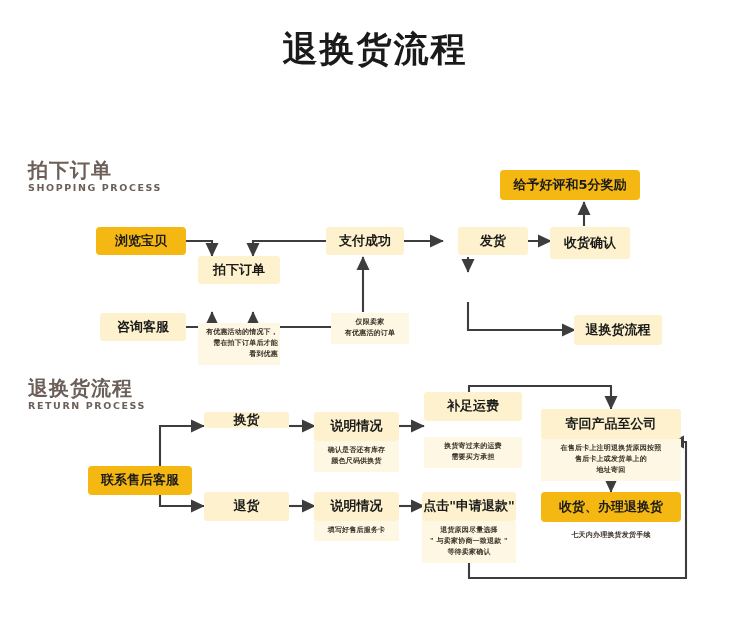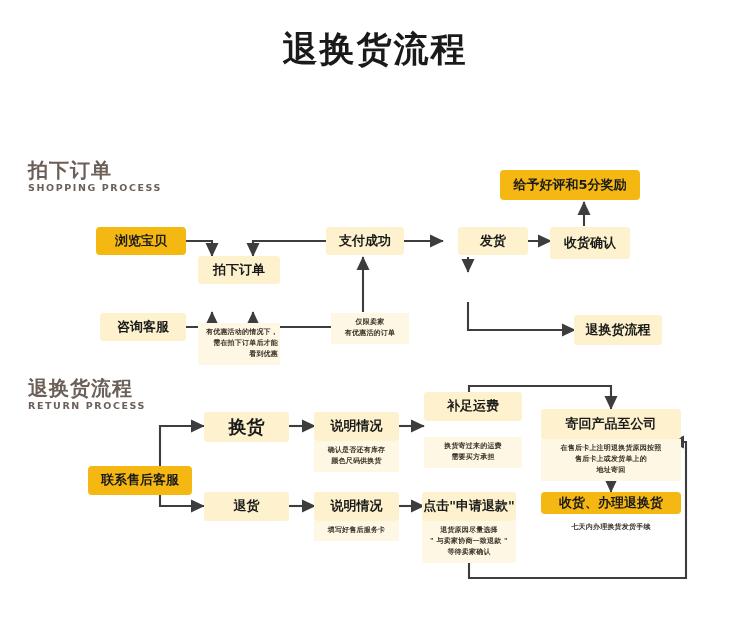--- a/index.html
+++ b/index.html
@@ -174,40 +174,40 @@
 
   <div class="node" style="left:574px;top:315px;width:88px;">
     <div class="cap light" style="height:30px;font-size:13px;">退换货流程</div>
   </div>
 
   <div class="node" style="left:88px;top:466px;width:104px;">
     <div class="cap accent" style="height:29px;font-size:13px;">联系售后客服</div>
   </div>
 
   <div class="node" style="left:204px;top:412px;width:85px;">
-    <div class="cap light" style="height:30px;font-size:18px;">换货</div>
+    <div class="cap light" style="height:16px;font-size:13px;">换货</div>
   </div>
 
   <div class="node" style="left:314px;top:412px;width:85px;">
     <div class="cap light" style="height:29px;font-size:13px;">说明情况</div>
     <div class="sub">确认是否还有库存<br>颜色尺码供换货</div>
   </div>
 
   <div class="node" style="left:424px;top:392px;width:98px;gap:16px;">
     <div class="cap light" style="height:29px;font-size:13px;">补足运费</div>
     <div class="sub">换货寄过来的运费<br>需要买方承担</div>
   </div>
 
   <div class="node" style="left:541px;top:409px;width:140px;">
     <div class="cap light" style="height:30px;font-size:13px;text-align:right;">寄回产品至公司</div>
     <div class="sub">在售后卡上注明退换货原因按照<br>售后卡上或发货单上的<br>地址寄回</div>
   </div>
 
   <div class="node" style="left:541px;top:492px;width:140px;">
-    <div class="cap accent" style="height:22px;font-size:13px;">收货、办理退换货</div>
+    <div class="cap accent" style="height:30px;font-size:13px;">收货、办理退换货</div>
     <div class="sub plain" style="background:#ffffff;padding-top:8px;">七天内办理换货发货手续</div>
   </div>
 
   <div class="node" style="left:204px;top:492px;width:85px;">
     <div class="cap light" style="height:29px;font-size:13px;">退货</div>
   </div>
 
   <div class="node" style="left:314px;top:492px;width:85px;">
     <div class="cap light" style="height:29px;font-size:13px;">说明情况</div>
     <div class="sub">填写好售后服务卡</div>

